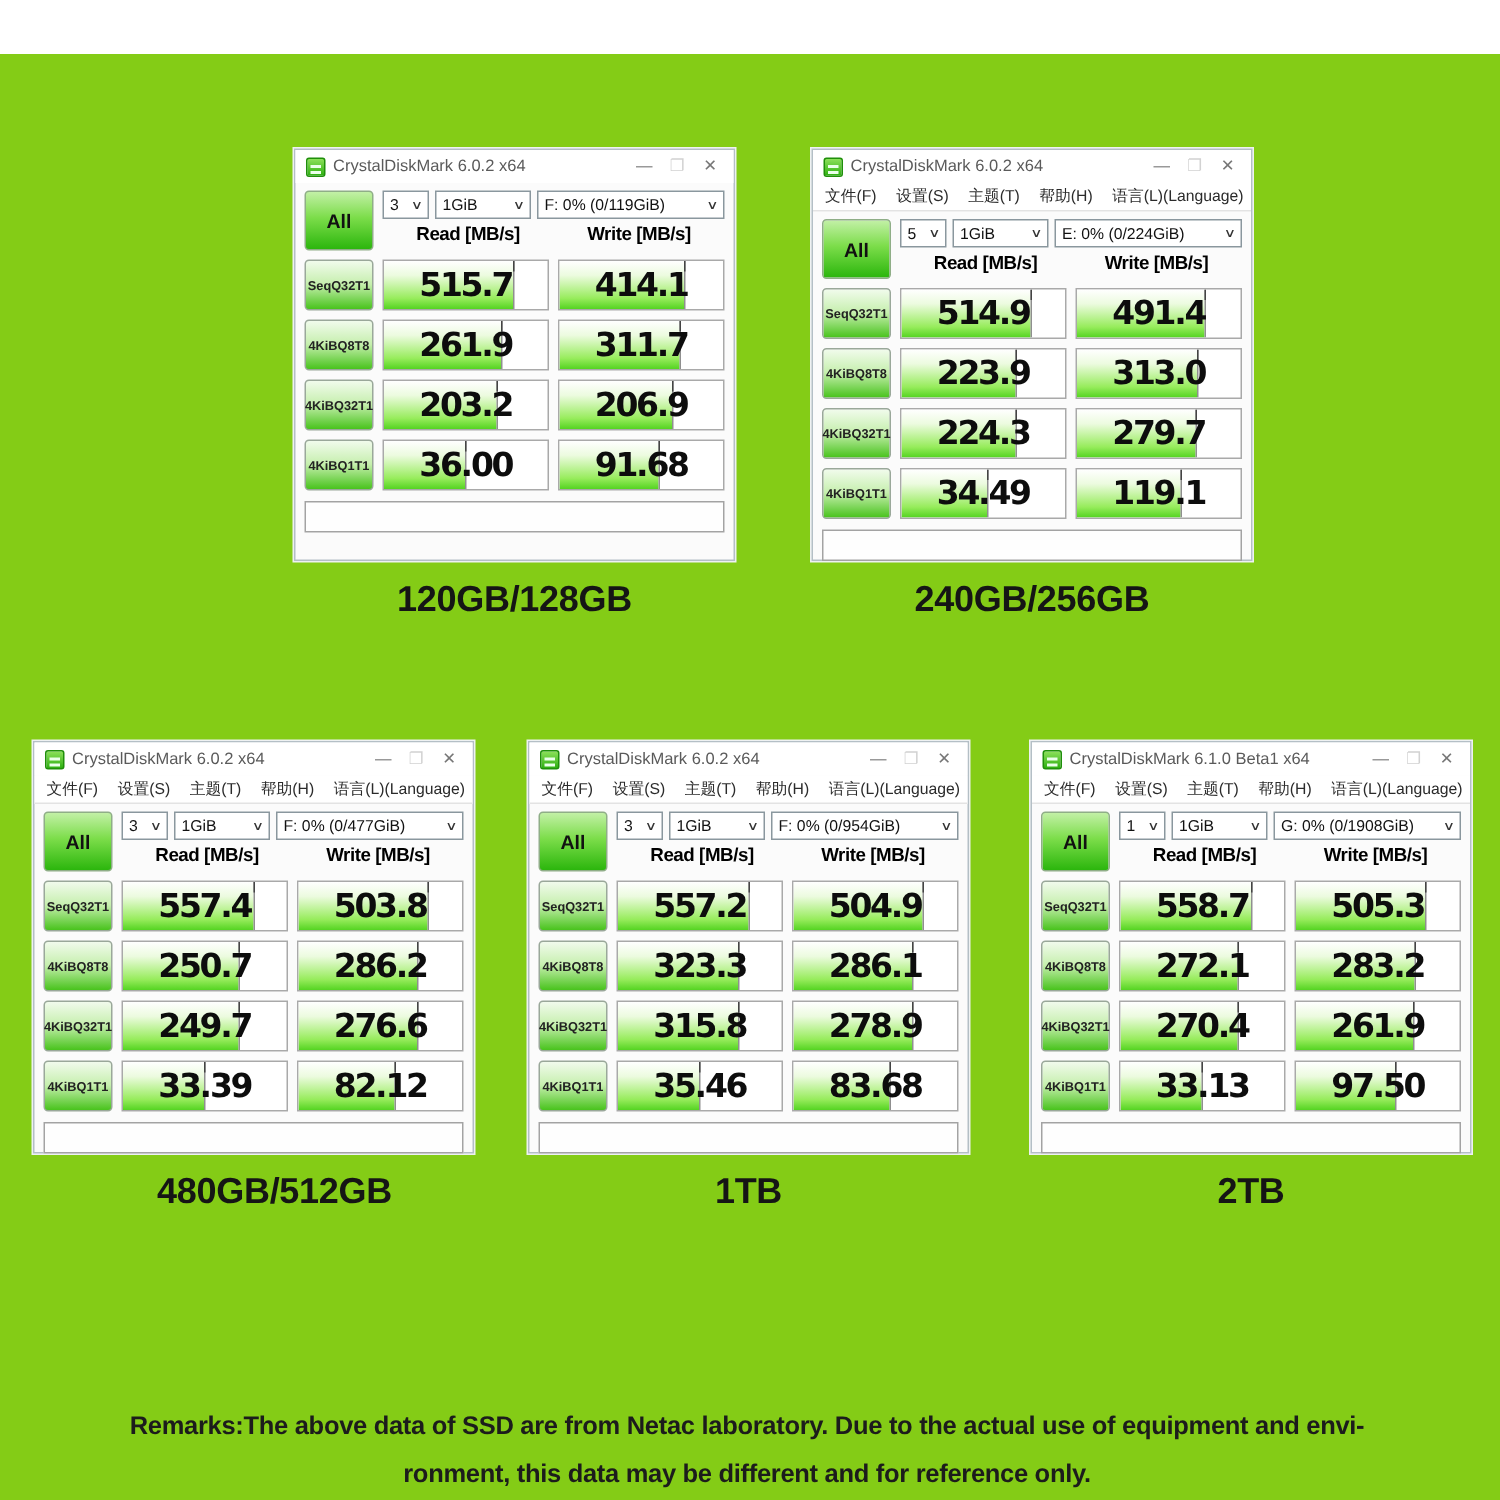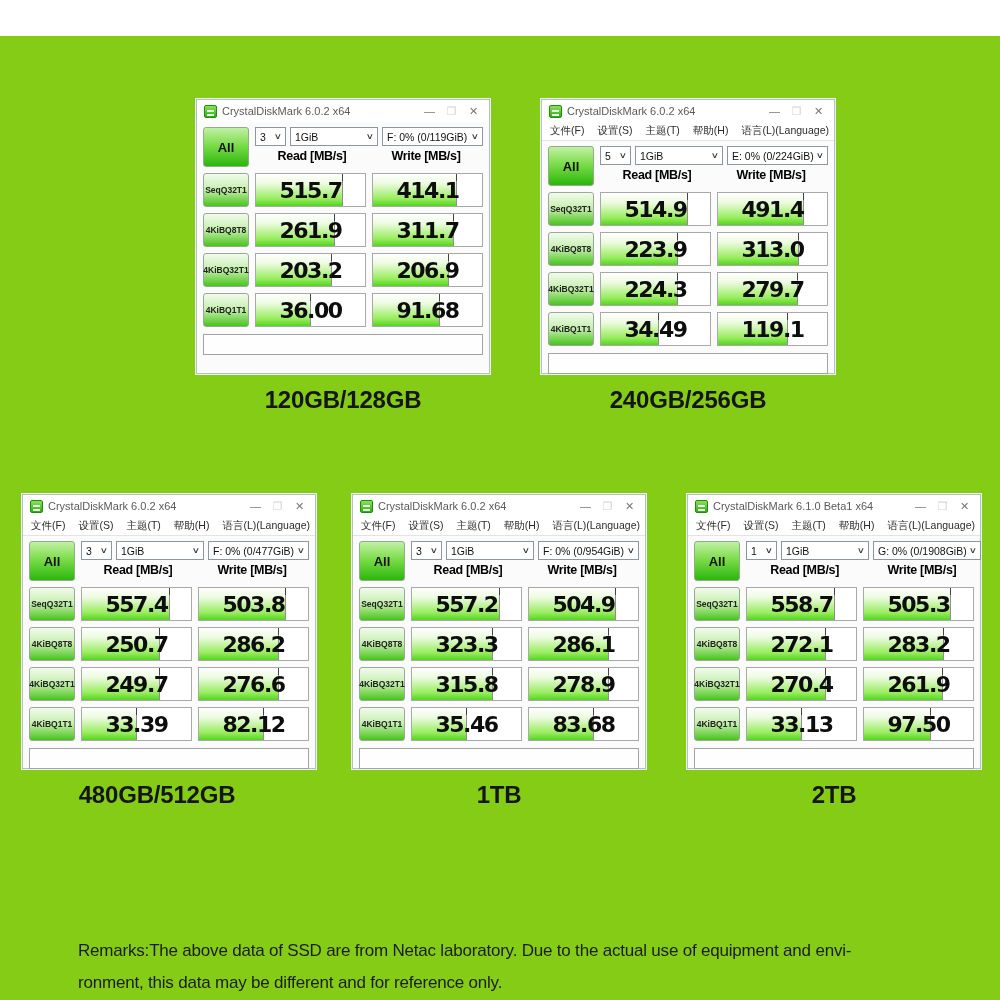--- a/index.html
+++ b/index.html
@@ -44,21 +44,21 @@
     font-size:13px; font-weight:bold; color:#111;
     display:flex; align-items:center; justify-content:center; cursor:pointer;
   }
   .combos { display:flex; gap:4px; height:19px; }
   .combo {
     border:1px solid #8a979e; background:#fff; height:19px;
     display:flex; align-items:center; justify-content:space-between;
     font-size:10.5px; color:#111; padding:0 4px; gap:3px; cursor:pointer; white-space:nowrap;
   }
   .combo-loops { width:31px; }
-  .combo-size  { width:88px; }
+  .combo-size  { width:64px; }
   .combo-drive { flex:1; min-width:0; }
   .combo-drive .combo-val { overflow:hidden; text-overflow:clip; }
   .chev { font-size:8px; color:#333; transform:scaleX(1.4); }
   .headers { display:flex; height:20px; align-items:center; }
   .hdr { flex:1; text-align:center; font-size:12.5px; font-weight:bold; color:#000; letter-spacing:-0.3px; }
 
   
   .row { display:grid; grid-template-columns:46px 1fr 1fr; column-gap:6px; margin-top:6px; }
   .label-btn {
     height:34px; border:1px solid #9aa89a; border-radius:3px;
@@ -83,21 +83,21 @@
   }
   .status-bar { margin-top:7px; height:21px; border:1px solid #a3a3a3; background:#fefefe; }
 
   
   .caption {
     position:absolute; width:294px; text-align:center;
     font-size:24px; font-weight:bold; color:#151515; letter-spacing:-0.2px;
   }
   #remarks { position:absolute; left:78px; top:899px; width:840px; }
   .remark-line {
-    font-size:17px; font-weight:400; color:#1c1c1c; line-height:32px; letter-spacing:-0.2px;
+    font-size:17px; font-weight:700; color:#1c1c1c; line-height:32px; letter-spacing:-0.2px;text-align:center;
   }
 </style>
 </head>
 <body>
 
 <div id="page">
   <div id="windows-root">
   <div class="cdm-window" style="left:196px;top:63px">
     <div class="titlebar">
       <span class="app-icon"></span>
@@ -383,21 +383,21 @@
         <span class="score">33.39</span>
       </div>
       <div class="score-cell">
         <div class="fill" style="width: 59.8612%;"></div>
         <span class="score">82.12</span>
       </div>
     </div>
       <div class="status-bar"></div>
     </div>
   </div>
-  <div class="caption" style="left:10px;top:745px">480GB/512GB</div>
+  <div class="caption" style="left:36px;top:745px">480GB/512GB</div>
   <div class="cdm-window" style="left:352px;top:458px">
     <div class="titlebar">
       <span class="app-icon"></span>
       <span class="title">CrystalDiskMark 6.0.2 x64</span>
       <span class="ctrl">—</span>
       <span class="ctrl max">❐</span>
       <span class="ctrl">✕</span>
     </div>
     <div class="menubar">
           <span class="menu-item">文件(F)</span>

